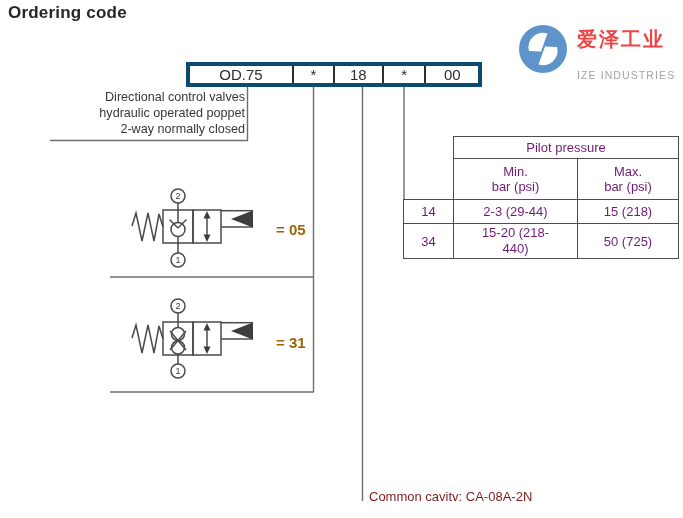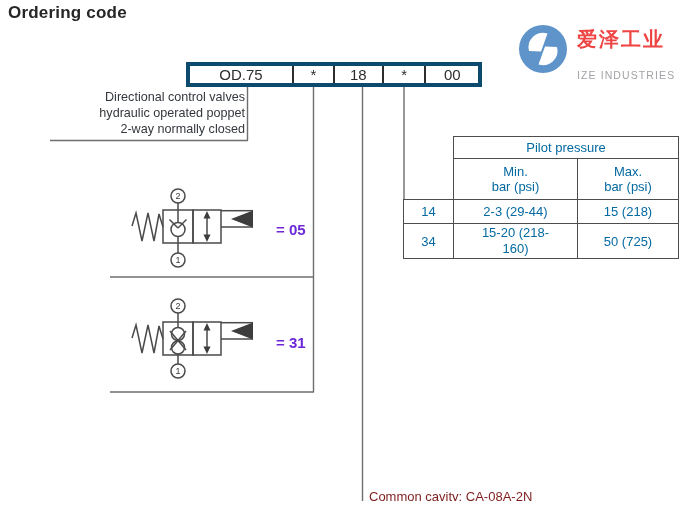--- a/index.html
+++ b/index.html
@@ -22,31 +22,31 @@
            box-sizing:border-box;display:flex;}
   .code-cell{box-sizing:border-box;display:flex;align-items:center;justify-content:center;
              font-size:15px;font-weight:500;color:#2e2e2e;border-left:2px solid #2e2e2e;}
   .code-cell:first-child{border-left:none;}
 
   
   #series-callout{left:38px;top:89px;width:207px;text-align:right;
                   font-size:12.6px;line-height:16px;color:#33373d;}
 
   
-  .opt-label{font-size:15px;font-weight:600;color:#6d28d9;}
+  .opt-label{font-size:15px;font-weight:600;color:#a16207;}
   #opt05{left:276px;top:221px;}
   #opt31{left:276px;top:334px;}
 
   
   #cavity-note{left:369px;top:489px;font-size:13px;color:#7f1d1d;}
 
   
   #pilot-table{left:403px;top:136px;border-collapse:collapse;table-layout:fixed;}
   #pilot-table td{border:1.5px solid #4d4d4d;padding:0;text-align:center;vertical-align:middle;
-                  font-size:13px;color:#0369a1;}
+                  font-size:13px;color:#701a75;}
   #pilot-table td.spacer{border:none;}
   #pilot-table .c-code{width:49px;}
   #pilot-table .c-min{width:123px;}
   #pilot-table .c-max{width:100px;}
   .hdr-unit{display:block;}
   td.wrapcell{white-space:pre-line;line-height:1.25;}
   .rowcode{font-weight:500;}
 
   svg text{font-family:"Liberation Sans","DejaVu Sans",sans-serif;}
 </style>
@@ -161,21 +161,21 @@
       </td>
     </tr>
     <tr style="height:24px">
       <td class="c-code rowcode">14</td>
       <td class="c-min">2-3 (29-44)</td>
       <td class="c-max">15 (218)</td>
     </tr>
     <tr style="height:35px">
       <td class="c-code rowcode">34</td>
       <td class="c-min wrapcell">15-20 (218-
-160)</td>
+440)</td>
       <td class="c-max">50 (725)</td>
     </tr>
   </tbody>
     </table>
 
   <div class="abs" id="cavity-note">Common cavity: CA-08A-2N</div>
 
 </div>
 
 </body></html>

